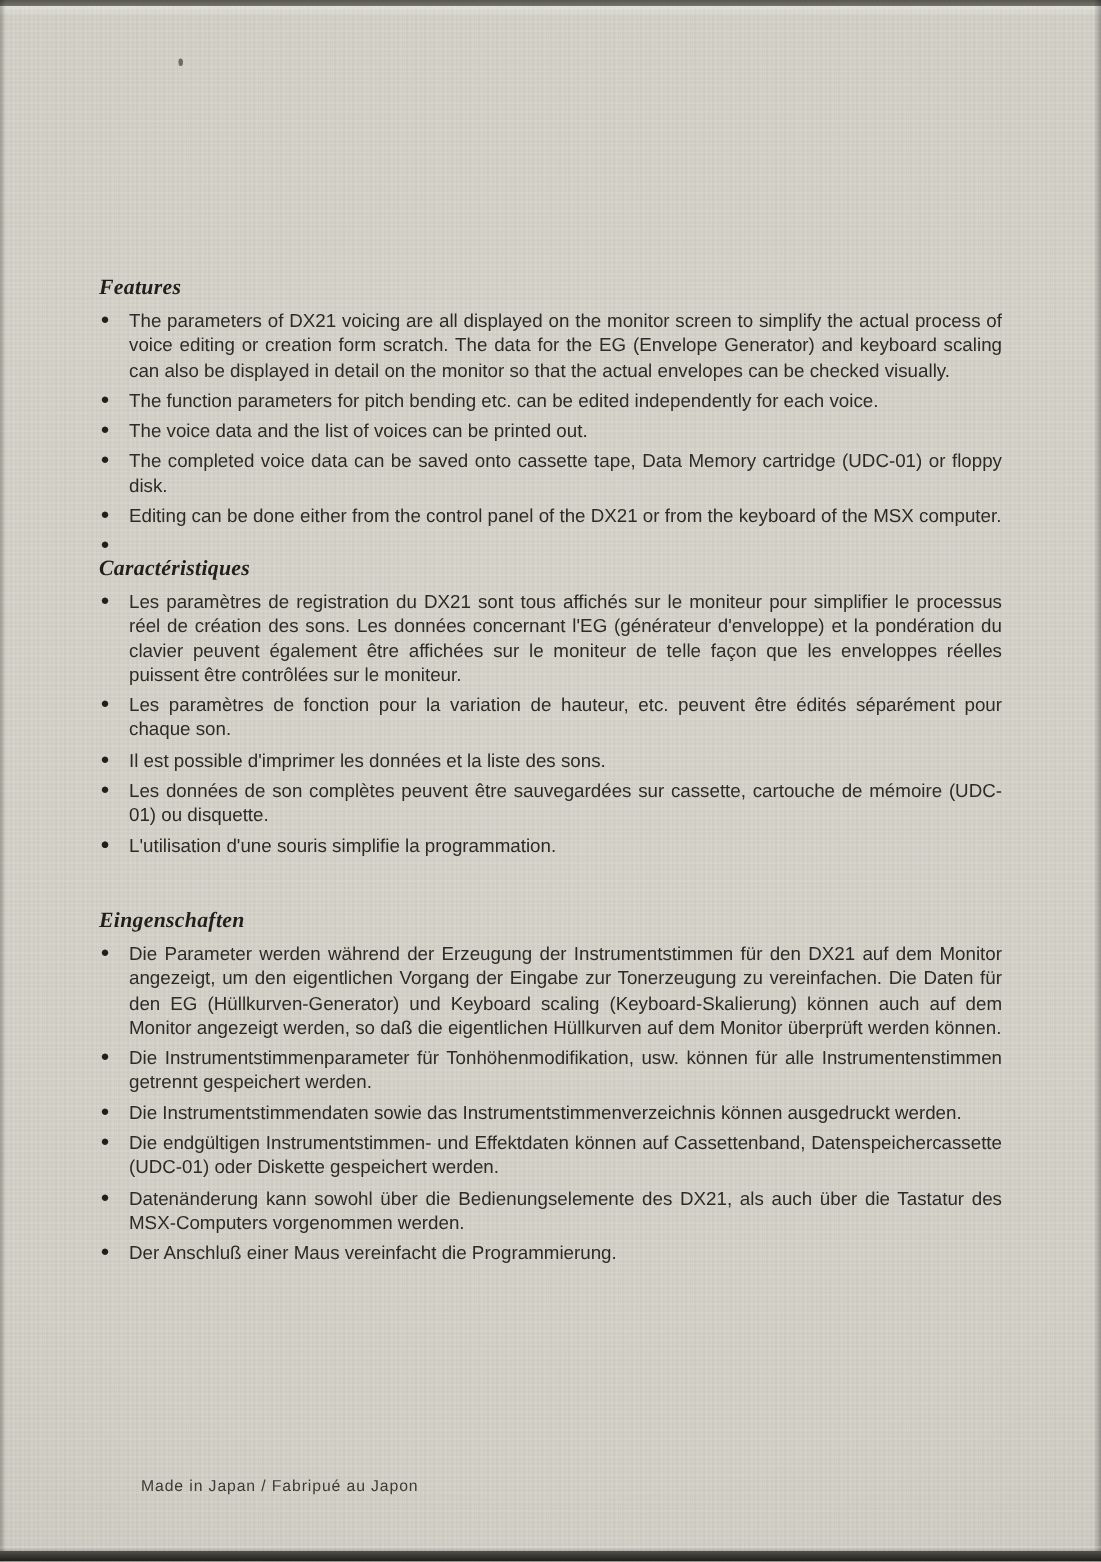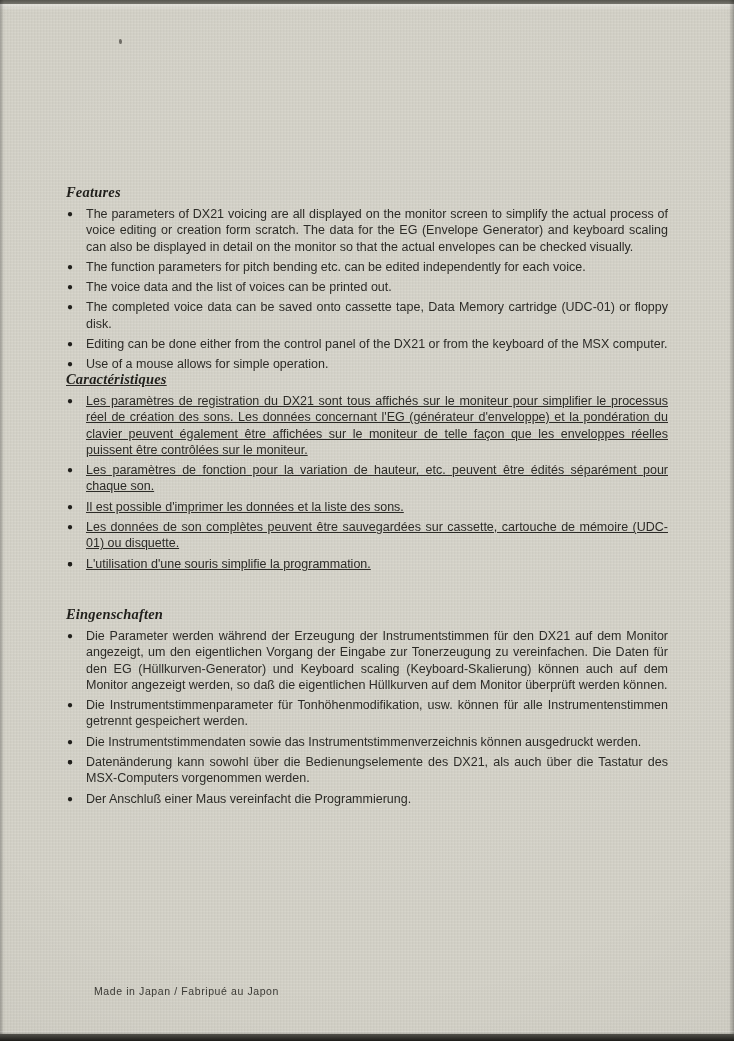--- a/index.html
+++ b/index.html
@@ -81,21 +81,21 @@
   }
   .bullet-dot {
     position: absolute;
     left: 1px;
     top: 0;
     font-size: 10px;
     line-height: 16.3px;
     color: #201f1b;
   }
   #sec-en { top: 184px; }
-  #sec-fr { top: 371px; text-decoration: underline; }
+  #sec-fr { top: 371px; }
   #sec-de { top: 606px; }
 
   .footer {
     position: absolute;
     left: 66px;
     width: 602px;
     top: 976px;
     display: flex;
     align-items: baseline;
     justify-content: space-between;
@@ -127,21 +127,21 @@
   <div class="speck"></div>
 
   <section class="content" id="sec-en">
     <h2 class="section-title">Features</h2>
     <ul class="bullets">
       <li><span class="bullet-dot">●</span><span>The parameters of DX21 voicing are all displayed on the monitor screen to simplify the actual process of voice editing or creation form scratch. The data for the EG (Envelope Generator) and keyboard scaling can also be displayed in detail on the monitor so that the actual envelopes can be checked visually.</span></li>
       <li><span class="bullet-dot">●</span><span>The function parameters for pitch bending etc. can be edited independently for each voice.</span></li>
       <li><span class="bullet-dot">●</span><span>The voice data and the list of voices can be printed out.</span></li>
       <li><span class="bullet-dot">●</span><span>The completed voice data can be saved onto cassette tape, Data Memory cartridge (UDC-01) or floppy disk.</span></li>
       <li><span class="bullet-dot">●</span><span>Editing can be done either from the control panel of the DX21 or from the keyboard of the MSX computer.</span></li>
-      <li><span class="bullet-dot">●</span><span>Use of a mouse allows for simple operation.</span></li>
+      <li><span class="bullet-dot">●</span></li>
     </ul>
   </section>
 
   <section class="content" id="sec-fr">
     <h2 class="section-title">Caractéristiques</h2>
     <ul class="bullets">
       <li><span class="bullet-dot">●</span><span>Les paramètres de registration du DX21 sont tous affichés sur le moniteur pour simplifier le processus réel de création des sons.  Les données concernant l'EG (générateur d'enveloppe) et la pondération du clavier peuvent également être affichées sur le moniteur de telle façon que les enveloppes réelles puissent être contrôlées sur le moniteur.</span></li>
       <li><span class="bullet-dot">●</span><span>Les paramètres de fonction pour la variation de hauteur, etc.  peuvent être édités séparément pour chaque son.</span></li>
       <li><span class="bullet-dot">●</span><span>Il est possible d'imprimer les données et la liste des sons.</span></li>
       <li><span class="bullet-dot">●</span><span>Les données de son complètes peuvent être sauvegardées sur cassette, cartouche de mémoire (UDC-01) ou disquette.</span></li>
@@ -149,21 +149,21 @@
       <li><span class="bullet-dot">●</span><span>L'utilisation d'une souris simplifie la programmation.</span></li>
     </ul>
   </section>
 
   <section class="content" id="sec-de">
     <h2 class="section-title">Eingenschaften</h2>
     <ul class="bullets">
       <li><span class="bullet-dot">●</span><span>Die Parameter werden während der Erzeugung der Instrumentstimmen für den DX21 auf dem Monitor angezeigt, um den eigentlichen Vorgang der Eingabe zur Tonerzeugung zu vereinfachen.  Die Daten für den EG (Hüllkurven-Generator) und Keyboard scaling (Keyboard-Skalierung) können auch auf dem Monitor angezeigt werden, so daß die eigentlichen Hüllkurven auf dem Monitor überprüft werden können.</span></li>
       <li><span class="bullet-dot">●</span><span>Die Instrumentstimmenparameter für Tonhöhenmodifikation, usw. können für alle Instrumentenstimmen getrennt gespeichert werden.</span></li>
       <li><span class="bullet-dot">●</span><span>Die Instrumentstimmendaten sowie das Instrumentstimmenverzeichnis können ausgedruckt werden.</span></li>
-      <li><span class="bullet-dot">●</span></li>
+      <li><span class="bullet-dot">●</span><span>Die endgültigen Instrumentstimmen- und Effektdaten können auf Cassettenband, Datenspeichercassette (UDC-01) oder Diskette gespeichert werden.</span></li>
       <li><span class="bullet-dot">●</span><span>Datenänderung kann sowohl über die Bedienungselemente des DX21, als auch über die Tastatur des MSX-Computers vorgenommen werden.</span></li>
       <li><span class="bullet-dot">●</span><span>Der Anschluß einer Maus vereinfacht die Programmierung.</span></li>
     </ul>
   </section>
 
   <div class="footer">
     <span class="made-in">Made in Japan / Fabripué au Japon</span>
   </div>
 
   <div class="edge-bottom-crease"></div>

